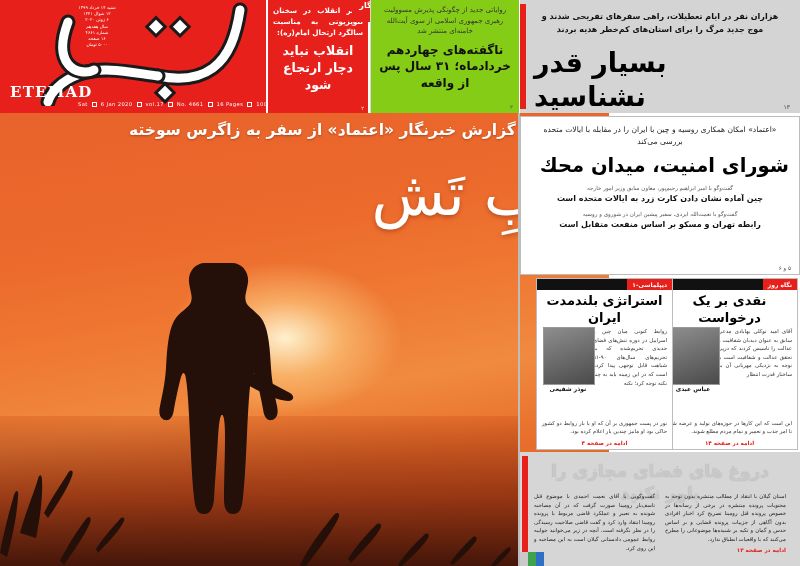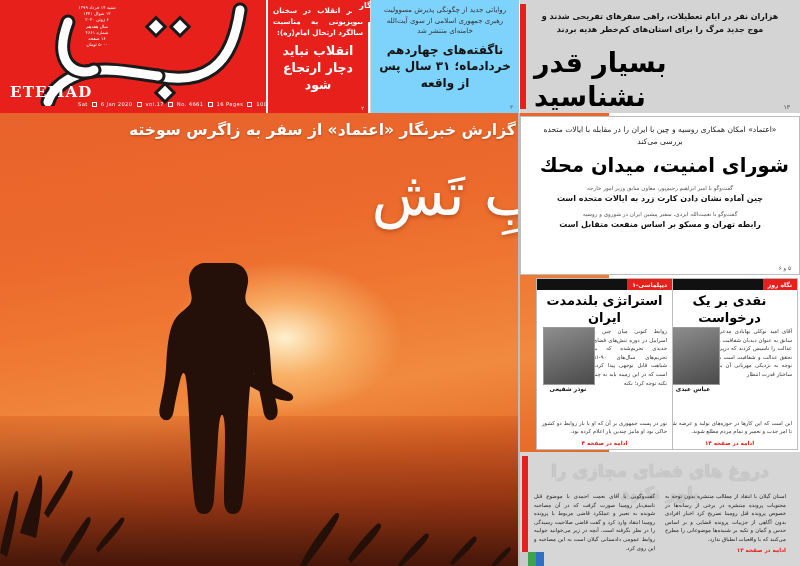--- a/index.html
+++ b/index.html
@@ -29,21 +29,21 @@
   
   .leader{left:268px;top:0;width:100px;height:113px;background:#e8201c;color:#fff;
           direction:rtl;overflow:hidden;}
   .leader .kick{padding:5px 5px 0 5px;font-size:7.2px;line-height:11px;
                 text-align:justify;font-weight:bold;}
   .leader .hl{padding:4px 5px 0 5px;font-size:12.5px;line-height:17px;
               font-weight:bold;text-align:center;}
   .leader .pg{position:absolute;right:4px;bottom:2px;font-size:5px;}
 
   
-  .topmid{left:370px;top:0;width:148px;height:113px;background:#7dd3fc;color:#111;
+  .topmid{left:370px;top:0;width:148px;height:113px;background:#84cc16;color:#111;
           direction:rtl;overflow:hidden;border-left:1px solid #d6d6d6;}
   .topmid .kick{padding:5px 6px 0 6px;font-size:7px;line-height:10.5px;
                 text-align:center;color:#333;}
   .topmid .hl{padding:5px 6px 0 6px;font-size:12px;line-height:16.5px;
               font-weight:bold;text-align:center;}
   .topmid .pg{position:absolute;right:6px;bottom:3px;font-size:5.5px;color:#555;}
 
   
   .corner-tag{left:352px;top:0;width:30px;height:22px;background:#e8201c;}
   .corner-tag-txt{position:absolute;left:0;top:1px;width:30px;text-align:center;

